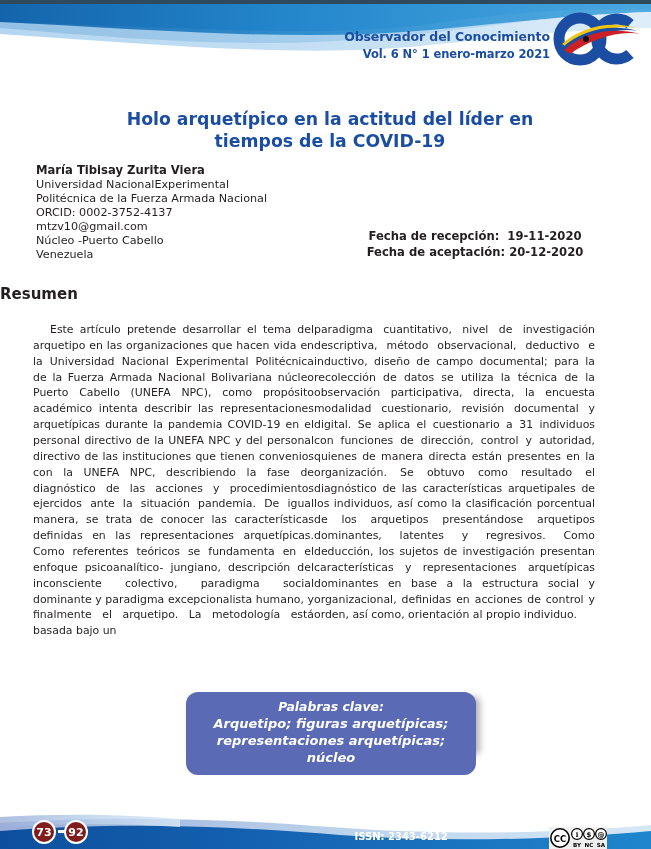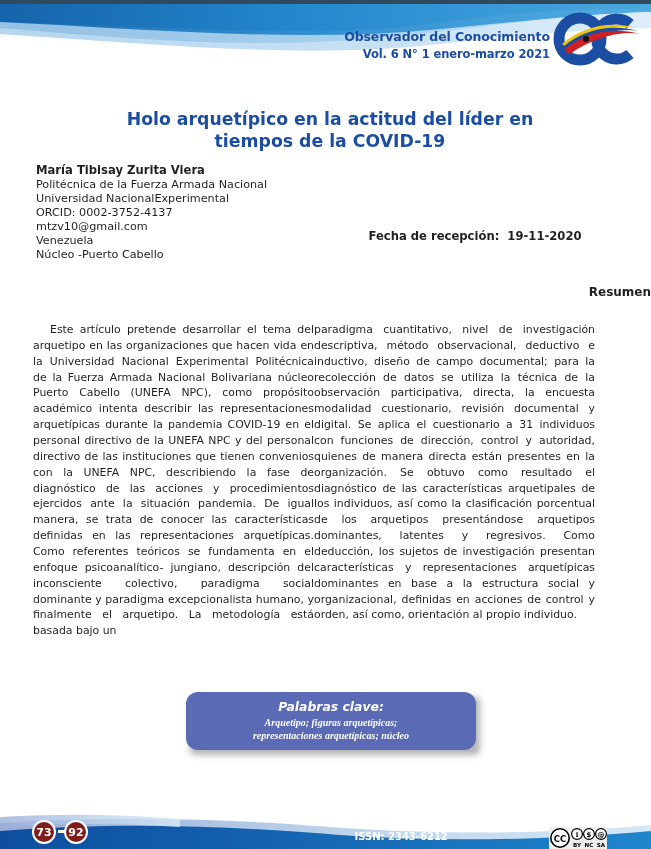--- a/index.html
+++ b/index.html
@@ -101,22 +101,22 @@
     color: #231f20;
   }
   .dates .d-row { white-space: pre; }
 
   
   .resumen-heading {
     position: absolute;
     top: 285px;
     left: 0;
     width: 651px;
-    text-align: right;
-    font-size: 12px;
+    text-align: left;
+    font-size: 15px;
     font-weight: bold;
     color: #231f20;
   }
 
   
   .abstract {
     position: absolute;
     top: 322px;
     left: 33px;
     width: 585px;
@@ -159,23 +159,22 @@
     color: #ffffff;
     font-style: italic;
     font-weight: bold;
   }
   .kw-label {
     font-size: 12.4px;
     line-height: 1.3;
     margin-bottom: 1px;
   }
   .kw-terms {
-    font-size: 10px;
+    font-size: 13px;
     line-height: 1.3;
-    font-family: Liberation Serif, serif;
   }
 
   
   .footer-wave {
     position: absolute;
     left: 0;
     bottom: 0;
     width: 651px;
     height: 42px;
     overflow: hidden;
@@ -283,30 +282,31 @@
   </svg>
 </div>
 
 <h1 class="article-title">
   <span>Holo arquetípico en la actitud del líder en</span><br>
   <span>tiempos de la COVID-19</span>
 </h1>
 
 <div class="author-block">
   <div class="author-name">María Tibisay Zurita Viera</div>
+  <div>Universidad NacionalExperimental</div>
   <div>Politécnica de la Fuerza Armada Nacional</div>
-  <div>Universidad NacionalExperimental</div>
   <div>ORCID: 0002-3752-4137</div>
   <div>mtzv10@gmail.com</div>
+  <div>Núcleo -Puerto Cabello</div>
   <div>Venezuela</div>
-  <div>Núcleo -Puerto Cabello</div>
 </div>
 
 <div class="dates">
   <div class="d-row"><span>Fecha de recepción: </span><span> 19-11-2020</span></div>
+  <div class="d-row"><span>Fecha de aceptación:</span><span> 20-12-2020</span></div>
 </div>
 
 <div class="resumen-heading">Resumen</div>
 
 <div class="abstract">
   <div class="abs-col">
     <p class="indent">Este artículo pretende desarrollar el tema del arquetipo en las organizaciones que hacen vida en la Universidad Nacional Experimental Politécnica de la Fuerza Armada Nacional Bolivariana núcleo Puerto Cabello (UNEFA NPC), como propósito académico intenta describir las representaciones arquetípicas durante la pandemia COVID-19 en el personal directivo de la UNEFA NPC y del personal directivo de las instituciones que tienen convenios con la UNEFA NPC, describiendo la fase de diagnóstico de las acciones y procedimientos ejercidos ante la situación pandemia. De igual manera, se trata de conocer las características definidas en las representaciones arquetípicas. Como referentes teóricos se fundamenta en el enfoque psicoanalítico- jungiano, descripción del inconsciente colectivo, paradigma social dominante y paradigma excepcionalista humano, y finalmente el arquetipo. La metodología está basada bajo un</p>
   </div>
   <div class="abs-col">
     <p>paradigma cuantitativo, nivel de investigación descriptiva, método observacional, deductivo e inductivo, diseño de campo documental; para la recolección de datos se utiliza la técnica de la observación participativa, directa, la encuesta modalidad cuestionario, revisión documental y digital. Se aplica el cuestionario a 31 individuos con funciones de dirección, control y autoridad, quienes de manera directa están presentes en la organización. Se obtuvo como resultado el diagnóstico de las características arquetipales de los individuos, así como la clasificación porcentual de los arquetipos presentándose arquetipos dominantes, latentes y regresivos. Como deducción, los sujetos de investigación presentan características y representaciones arquetípicas dominantes en base a la estructura social y organizacional, definidas en acciones de control y orden, así como, orientación al propio individuo.</p>

